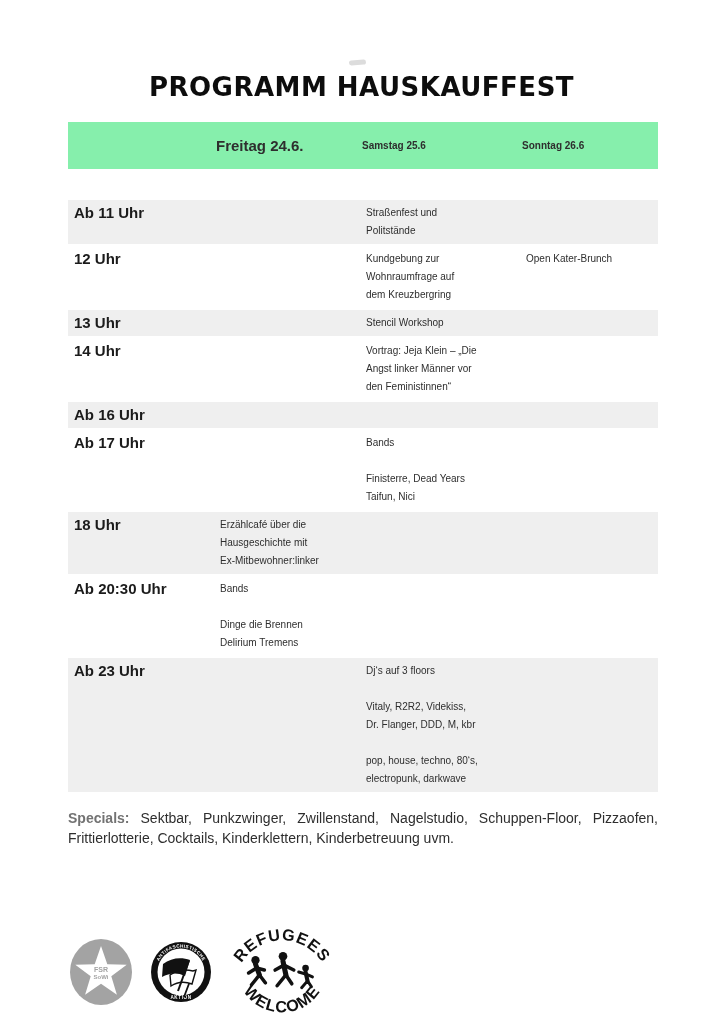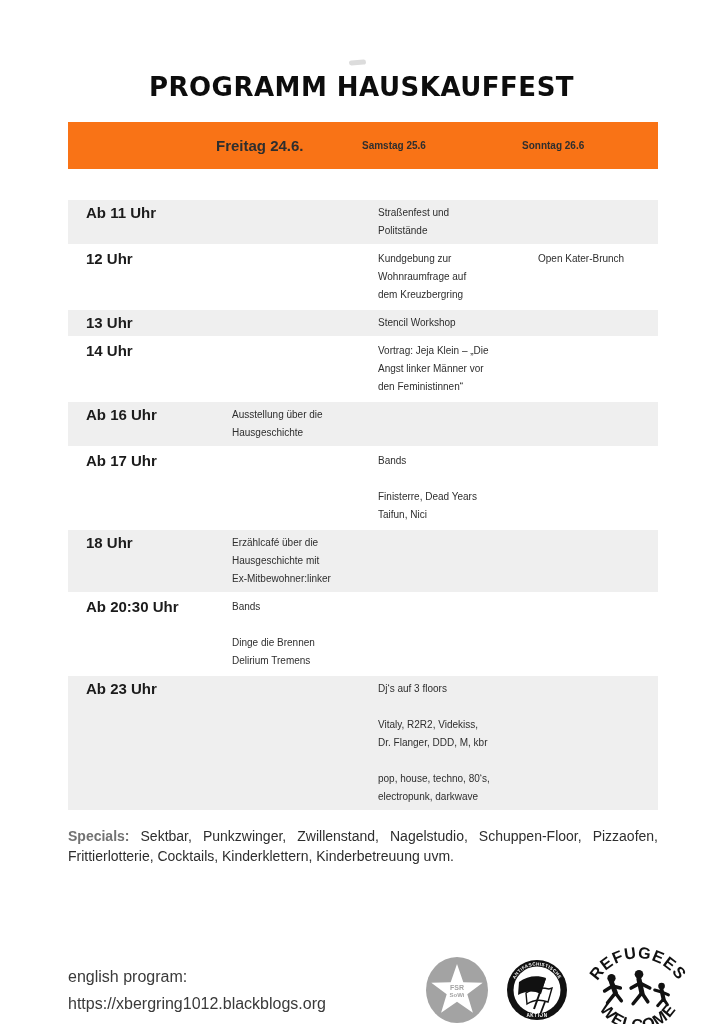--- a/index.html
+++ b/index.html
@@ -10,25 +10,25 @@
   .artifact{position:absolute;left:349px;top:60px;width:17px;height:5px;
     background:#dcdcdc;border-radius:3px;transform:rotate(-4deg);}
   .title{
     margin:72px 0 0;text-align:center;font-size:26px;line-height:30px;
     font-weight:700;color:#0d0d0d;letter-spacing:.5px;
     font-family:"DejaVu Sans","Liberation Sans",sans-serif;
   }
   .content{margin-left:68px;width:590px;}
   .grid4{display:grid;grid-template-columns:146px 146px 160px 138px;}
   .header-band{
-    margin-top:20px;height:47px;background:#f97316;align-items:center;
+    margin-top:20px;height:47px;background:#86efac;align-items:center;
     font-weight:700;font-size:15px;color:#1b1b1b;
   }
   .table{margin-top:31px;}
-  .row{padding:4px 16px;margin-bottom:2px;}
+  .row{padding:4px 4px;margin-bottom:2px;}
   .row:nth-child(odd){background:#efefef;}
   .cell{
     white-space:pre;font-size:10px;line-height:18px;color:#2e2e2e;
     padding-left:2px;
   }
   .cell.time{font-weight:700;font-size:15px;color:#1b1b1b;}
   .specials{
     margin-top:16px;font-size:14px;line-height:20px;text-align:justify;
     color:#2e2e2e;
   }
@@ -88,22 +88,20 @@
       <div class="cell time">14 Uhr</div>
       <div class="cell"></div>
       <div class="cell">Vortrag: Jeja Klein – „Die
 Angst linker Männer vor
 den Feministinnen“</div>
       <div class="cell"></div>
     </div>
 
     <div class="grid4 row">
       <div class="cell time">Ab 16 Uhr</div>
-      <div class="cell">Ausstellung über die
-Hausgeschichte</div>
       <div class="cell"></div>
       <div class="cell"></div>
     </div>
 
     <div class="grid4 row">
       <div class="cell time">Ab 17 Uhr</div>
       <div class="cell"></div>
       <div class="cell">Bands
 
 Finisterre, Dead Years
@@ -142,24 +140,20 @@
 electropunk, darkwave</div>
       <div class="cell"></div>
     </div>
 
   </div>
 
   <p class="specials"><b>Specials:</b> <span>Sektbar, Punkzwinger, Zwillenstand, Nagelstudio, Schuppen-Floor, Pizzaofen, Frittierlotterie, Cocktails, Kinderklettern, Kinderbetreuung uvm.</span></p>
 </div>
 
 <div class="footer">
-  <div class="footer-text">
-    <div>english program:</div>
-    <a class="url" href="#">https://xbergring1012.blackblogs.org</a>
-  </div>
 
   <div class="logos">
 
     <svg width="66" height="70" viewBox="0 0 66 70">
       <ellipse cx="33" cy="35" rx="31" ry="33" fill="#a3a3a3"></ellipse>
       <polygon points="33,9 39.3,27.3 58.7,27.7 43.3,39.3 48.9,57.8 33,46.8 17.1,57.8 22.7,39.3 7.3,27.7 26.7,27.3" fill="#ffffff"></polygon>
       <text x="33" y="35" font-size="7" font-weight="700" fill="#a3a3a3" text-anchor="middle">FSR</text>
       <text x="33" y="42" font-size="6" font-weight="700" fill="#a3a3a3" text-anchor="middle">SoWi</text>
     </svg>
 

